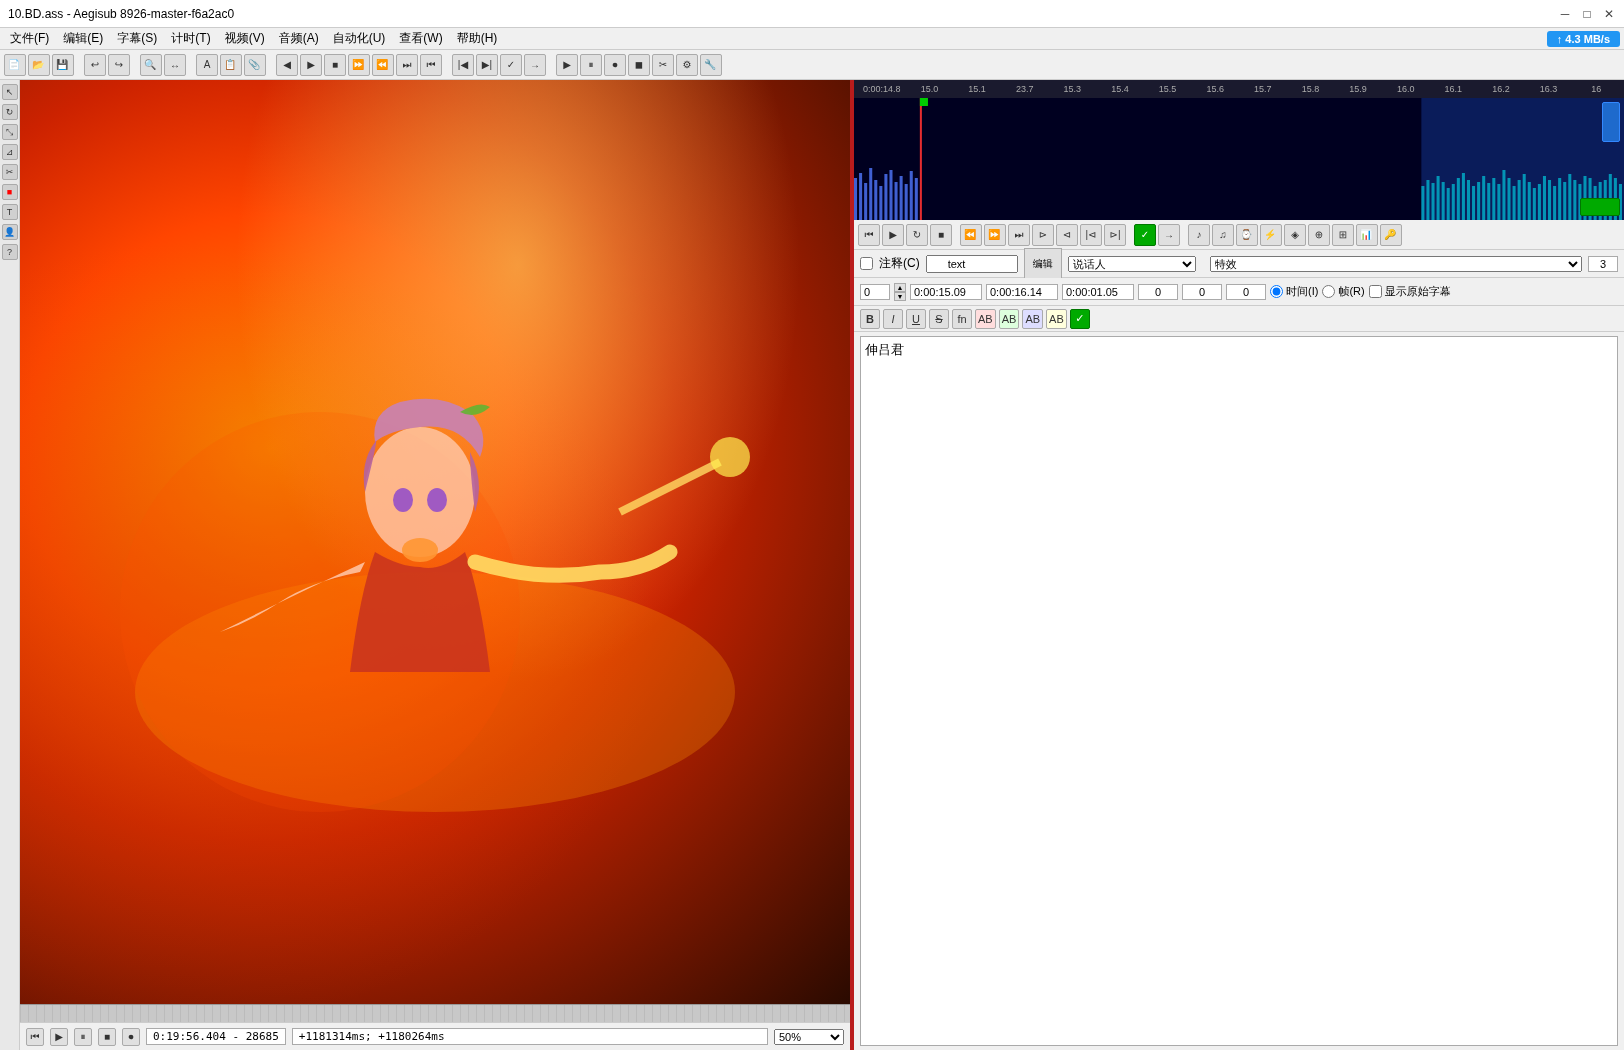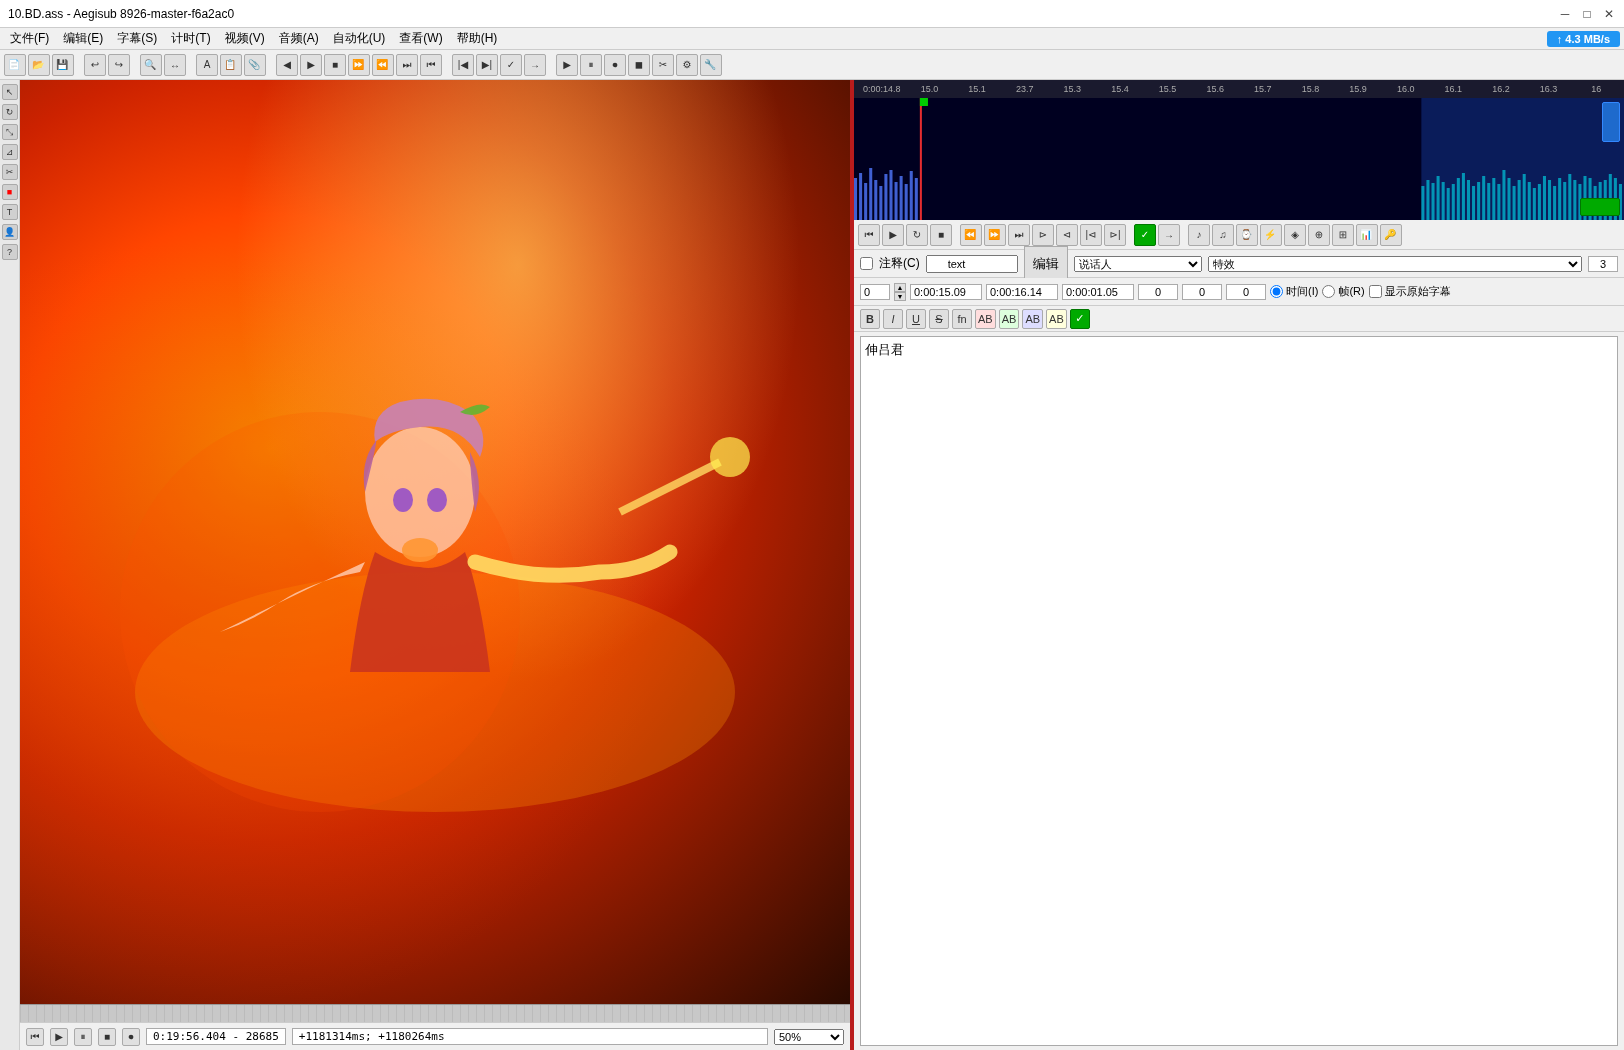--- a/index.html
+++ b/index.html
@@ -238,30 +238,30 @@
       border-bottom: 1px solid #ccc;
       font-size: 12px;
     }
     .edit-label { white-space: nowrap; }
     #comment-checkbox { margin: 0; }
     #comment-type-input {
       width: 92px; font-size: 11px; padding: 1px 20px;
     }
     #edit-btn {
       padding: 8px 8px;
-      font-size: 13px;
+      font-size: 10px;
       background: #e0e0e0;
       border: 1px solid #aaa;
       cursor: pointer;
     }
     #actor-select {
       width: 128px; font-size: 11px;
     }
     #effect-select {
-      flex: 1; font-size: 11px;
+      flex: 1; font-size: 11px; margin-left: 8px;
     }
     #effect-num {
       width: 30px; font-size: 11px; padding: 1px 3px; text-align: right;
     }
 
     
     #timing-row {
       height: 28px;
       background: #f0f0f0;
       display: flex;

